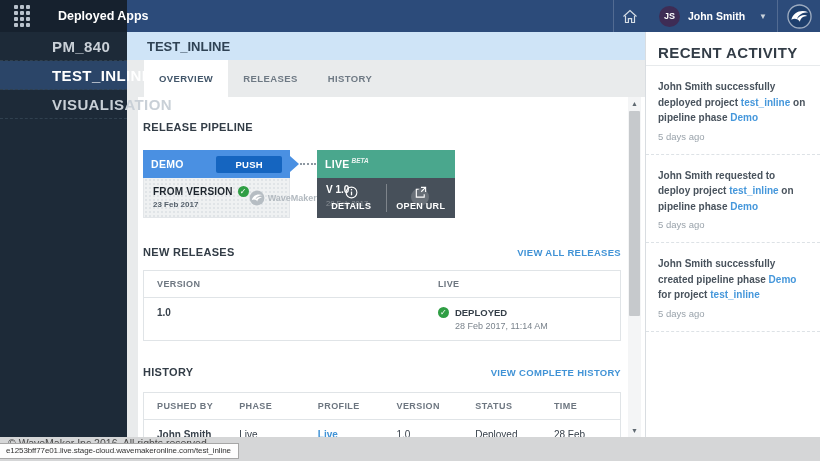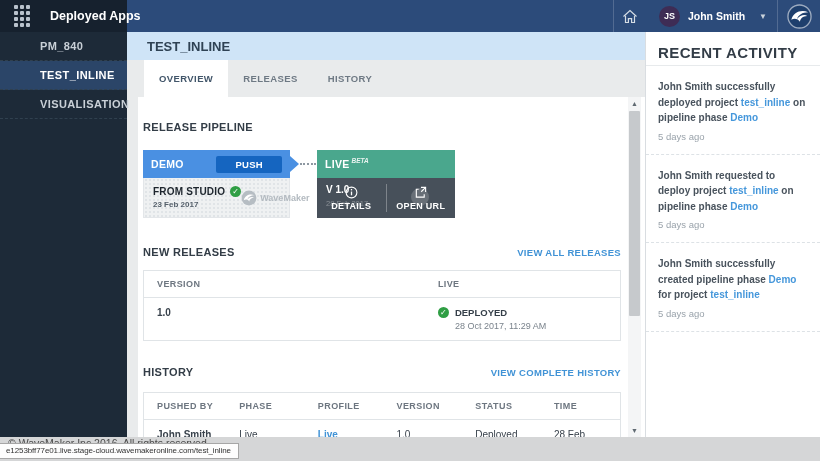--- a/index.html
+++ b/index.html
@@ -4,33 +4,33 @@
 <style>
   * { margin:0; padding:0; box-sizing:border-box; }
   html,body { width:820px; height:461px; overflow:hidden; }
   body { font-family:"Liberation Sans", sans-serif; background:#fff; position:relative; }
 
   
   .topbar { position:absolute; top:0; left:0; width:820px; height:32px; background:#2c4b7a; display:flex; align-items:center; z-index:4; }
   .brand { width:127px; height:32px; background:#16212e; display:flex; align-items:center; padding-left:14px; flex:none; }
   .grid-icon { display:grid; grid-template-columns:repeat(3,4px); grid-gap:2px; }
   .grid-icon i { width:4px; height:4px; background:#b9c2cc; border-radius:1px; }
-  .brand-title { color:#fff; font-size:12.5px; font-weight:bold; margin-left:20px; white-space:nowrap; }
+  .brand-title { color:#fff; font-size:12.5px; font-weight:bold; margin-left:28px; white-space:nowrap; }
   .tb-fill { flex:1; }
   .tb-sep { width:1px; height:32px; background:rgba(255,255,255,0.18); flex:none; }
   .home-btn { width:33px; height:32px; display:flex; align-items:center; justify-content:center; cursor:pointer; }
   .user { display:flex; align-items:center; padding:0 10px 0 12px; cursor:pointer; height:32px; }
   .avatar { width:21px; height:21px; border-radius:50%; background:#3e2c55; color:#fff; font-size:9px; font-weight:bold; display:flex; align-items:center; justify-content:center; flex:none; }
   .user-name { color:#fff; font-size:10.5px; font-weight:bold; margin-left:8px; white-space:nowrap; }
   .caret { color:#c9d2db; font-size:8px; margin-left:14px; }
   .logo-wrap { width:42px; height:32px; display:flex; align-items:center; justify-content:center; }
 
   
   .sidebar { position:absolute; left:0; top:32px; width:127px; height:405px; background:#1d2a38; z-index:3; }
-  .side-item { height:29px; display:flex; align-items:center; padding-left:40px; font-size:11px; font-weight:bold; letter-spacing:0.4px; color:#c9d0d7; border-bottom:1px dashed #30404f; cursor:pointer; white-space:nowrap; }
+  .side-item { height:29px; display:flex; align-items:center; padding-left:52px; font-size:15px; font-weight:bold; letter-spacing:0.4px; color:#c9d0d7; border-bottom:1px dashed #30404f; cursor:pointer; white-space:nowrap; }
   .side-item.selected { background:#2b4568; color:#fff; }
 
   
   .main { position:absolute; left:127px; top:32px; width:518px; height:405px; background:#e9ebec; display:flex; flex-direction:column; }
   .main-header { height:28px; background:#cfe4f7; display:flex; align-items:center; padding-left:20px; font-size:13px; font-weight:bold; color:#2f4254; flex:none; }
   .tabs { height:37px; display:flex; padding-left:17px; flex:none; background:#e9ebec; }
   .tab { padding:0 15px; display:flex; align-items:center; font-size:9.5px; font-weight:bold; letter-spacing:0.4px; color:#6e7984; cursor:pointer; white-space:nowrap; }
   .tab.active { background:#fff; color:#42566a; }
   .content { flex:1; background:#fff; margin-left:11px; position:relative; padding:24px 24px 0 5px; overflow:hidden; }
 
@@ -164,21 +164,21 @@
     <div class="pipeline">
       <div class="phase-card demo-card">
         <div class="ph-head">
           <span class="ph-name">DEMO</span>
           <button class="push-btn">PUSH</button>
           <span class="arrow-out"></span>
         </div>
         <div class="ph-body">
           <div>
             <div class="from-row">
-              <span class="from-studio">FROM STUDIO</span>
+              <span class="from-studio">FROM VERSION</span>
               <span class="check">✓</span>
             </div>
             <div class="ph-date">23 Feb 2017</div>
           </div>
           <div class="watermark">
             <svg width="16" height="16" viewBox="0 0 26 26">
               <circle cx="13" cy="13" r="12" fill="#b6bdc3"></circle>
               <path fill="#fff" d="M4.5 16.5 C6.5 8.5 14.5 5.5 22 8.5 C16 8.5 11.5 11.5 10.5 15.5 C13.5 11.5 18.5 10.5 21 12.5 C16.5 12.5 13.5 15.5 13.5 18.5 C11.5 15.5 7.5 14.5 4.5 16.5 Z"></path>
             </svg>
             <span class="wm-text">WaveMaker</span>
@@ -231,21 +231,21 @@
           </tr>
         </thead>
         <tbody>
           <tr>
             <td class="td-b">1.0</td>
             <td>
               <div class="deployed">
                 <span class="check">✓</span>
                 <div>
                   <div class="dep-label">DEPLOYED</div>
-                  <div class="dep-time">28 Oct 2017, 11:29 AM</div>
+                  <div class="dep-time">28 Feb 2017, 11:14 AM</div>
                 </div>
               </div>
             </td>
           </tr>
         </tbody>
       </table>
     </div>
 
     <div class="h-section">
       <div class="section-head">

